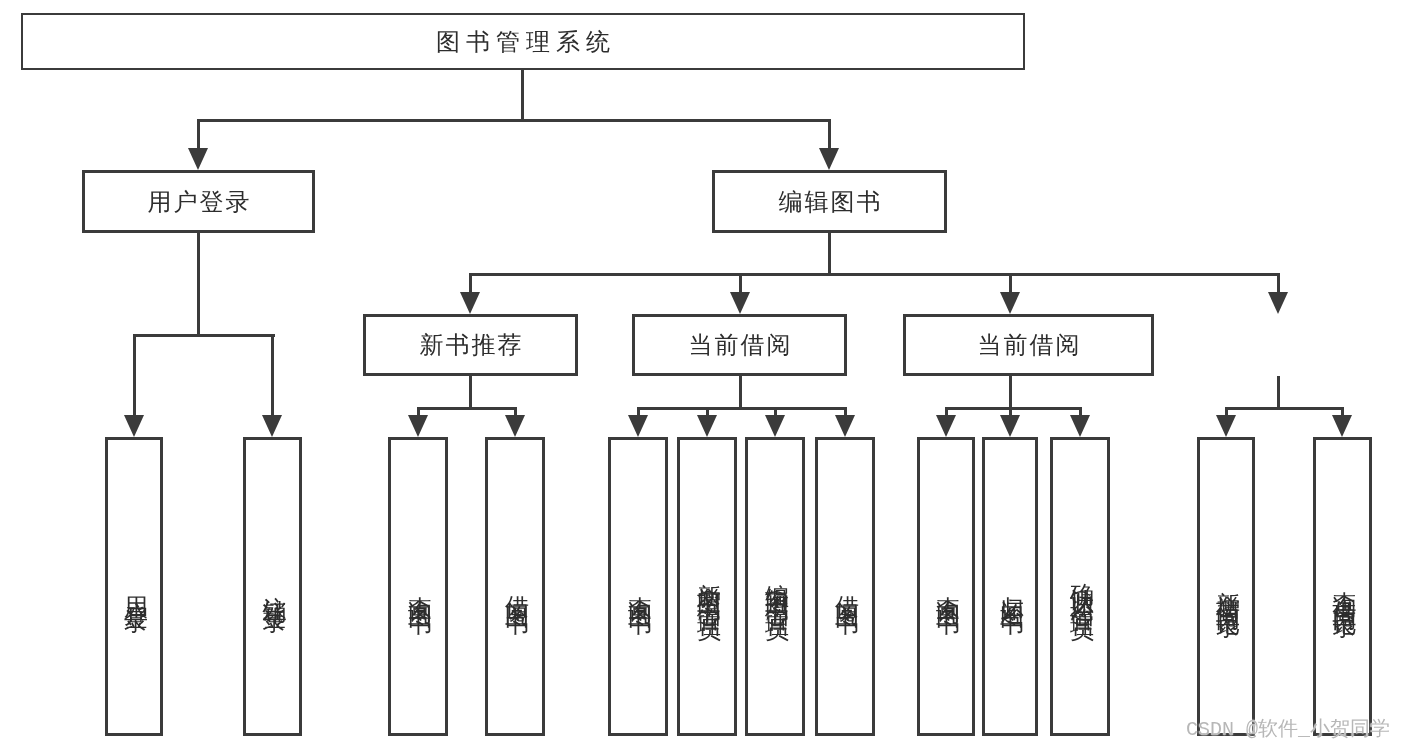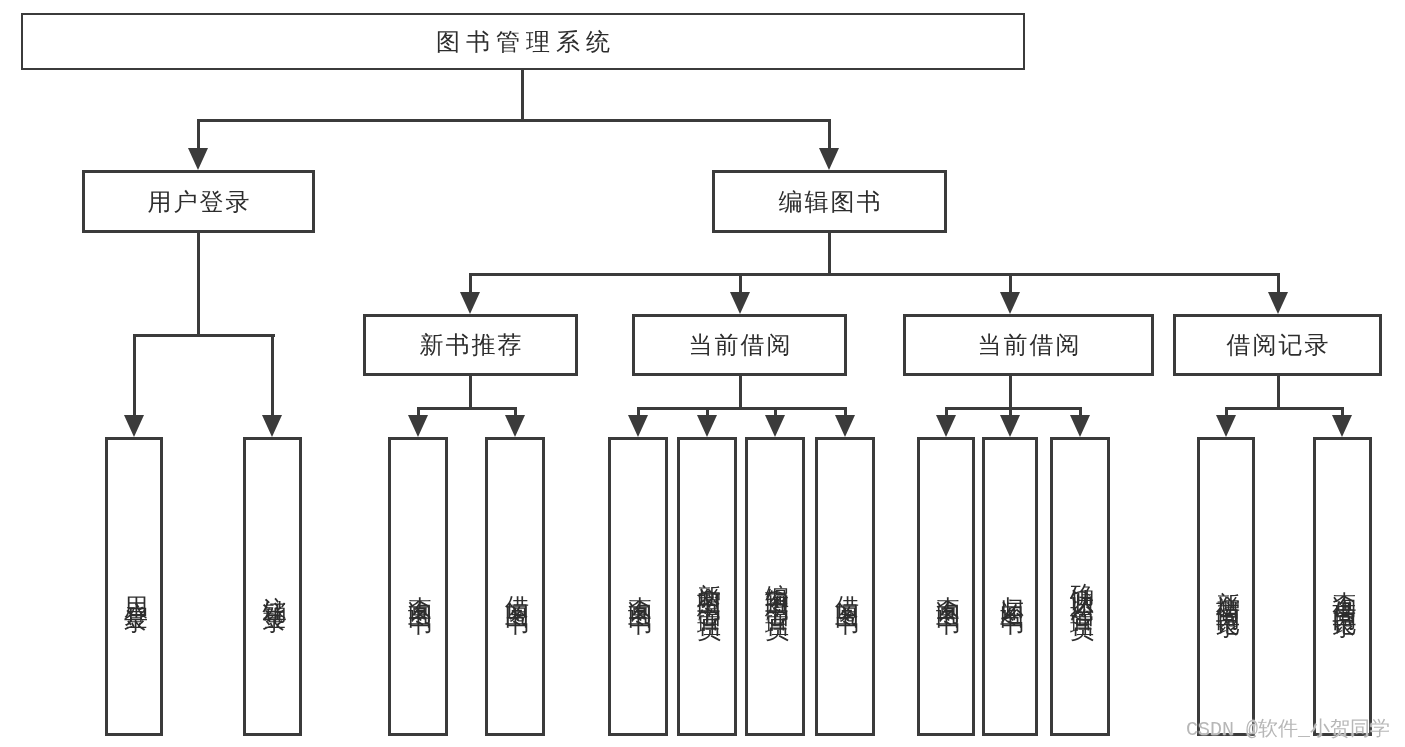--- a/index.html
+++ b/index.html
@@ -48,23 +48,20 @@
   </div>
 
   <div class="box l3" style="left:363px; top:314px; width:215px; height:62px">
     <span class="lbl">新书推荐</span>
   </div>
   <div class="box l3" style="left:632px; top:314px; width:215px; height:62px">
     <span class="lbl">当前借阅</span>
   </div>
   <div class="box l3" style="left:903px; top:314px; width:251px; height:62px">
     <span class="lbl">当前借阅</span>
-  </div>
-  <div class="box l3" style="left:1173px; top:314px; width:209px; height:62px">
-    <span class="lbl">借阅记录</span>
   </div>
 
   <div class="box leaf" style="left:105px; top:437px; width:58px; height:299px">
     <span class="lbl">用户登录</span>
   </div>
   <div class="box leaf" style="left:243px; top:437px; width:59px; height:299px">
     <span class="lbl">注销登录</span>
   </div>
 
   <div class="box leaf" style="left:388px; top:437px; width:60px; height:299px">

